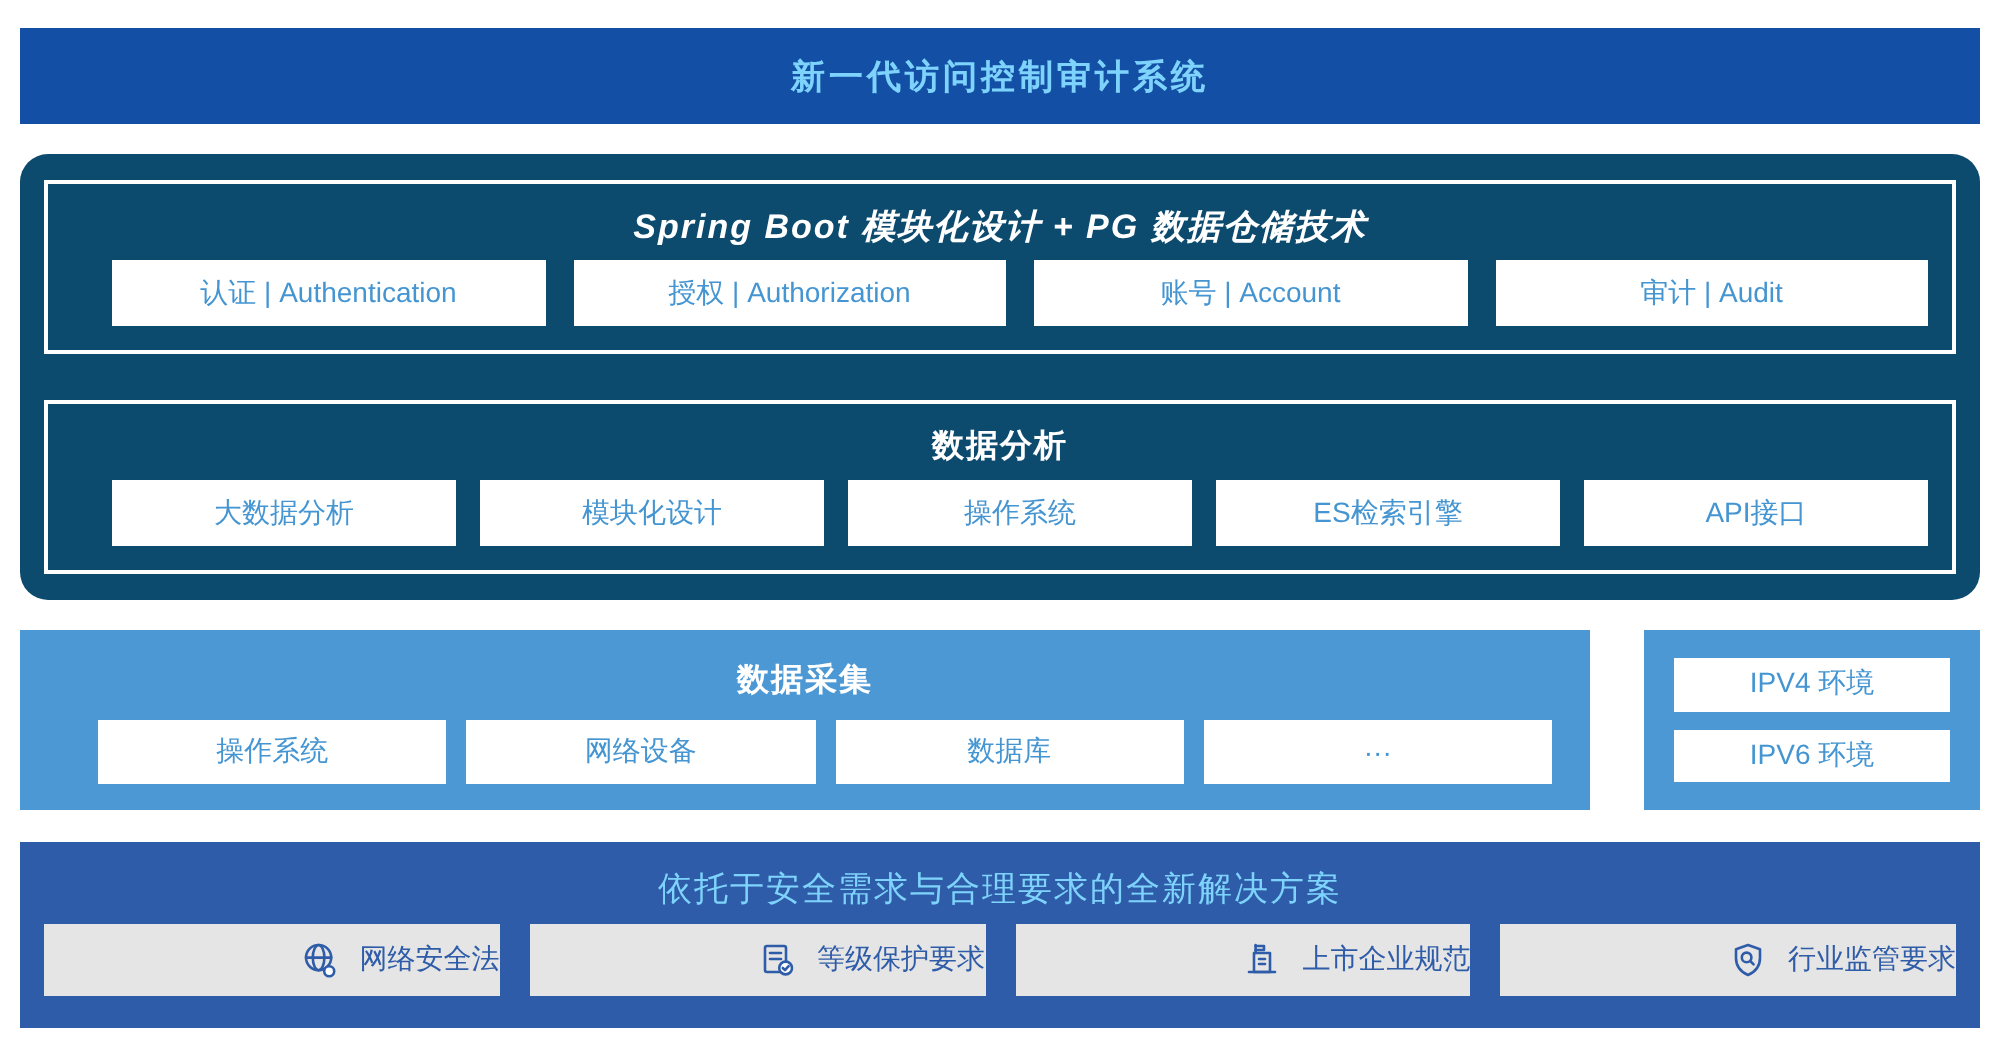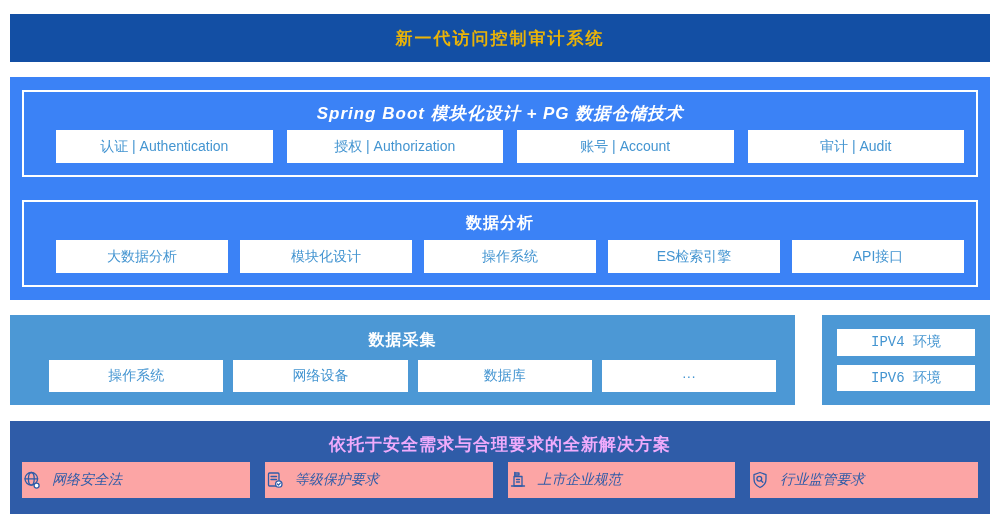--- a/index.html
+++ b/index.html
@@ -9,32 +9,32 @@
     font-family: "Liberation Sans", "DejaVu Sans", sans-serif;
     overflow: hidden;
   }
   .page { width: 1000px; height: 529px; position: relative; }
 
   
   .banner {
     margin: 14px 10px 0;
     height: 48px;
     background: #134FA4;
-    color: #eab308;
+    color: #7dd3fc;
     display: flex; align-items: center; justify-content: center;
     font-size: 17px; font-weight: bold; letter-spacing: 2px;
   }
 
   
   .platform-section {
     margin: 15px 10px 0;
     height: 223px;
-    background: #3b82f6;
+    background: #0c4a6e;
     padding: 13px 12px;
-    display: flex; flex-direction: column; gap: 23px;
+    display: flex; flex-direction: column; gap: 23px; border-radius: 14px;
   }
   .group {
     border: 2px solid #ffffff;
     flex: 1;
     display: flex; flex-direction: column;
     padding: 4px 12px 12px;
   }
   .group-title {
     flex: 1;
     display: flex; align-items: center; justify-content: center;
@@ -66,48 +66,46 @@
     display: flex; flex-direction: column;
     padding: 6px 19px 13px;
   }
   .collect-panel .box-row { gap: 10px; }
   .collect-panel .wbox { height: 32px; }
   .env-panel {
     width: 168px;
     background: #4C98D5;
     display: flex; flex-direction: column; gap: 9px;
     padding: 14px 15px;
-    font-family: Liberation Mono, monospace;
   }
   .env-panel .wbox { flex: 1; height: auto; }
 
   
   .solution-section {
     margin: 16px 10px 15px;
     height: 93px;
     background: #2F5CA8;
     display: flex; flex-direction: column;
     padding: 6px 12px 16px;
   }
   .solution-section .section-title {
     flex: 1;
     display: flex; align-items: center; justify-content: center;
-    color: #f0abfc; font-weight: bold; font-size: 17px;
+    color: #7dd3fc; font-weight: normal; font-size: 17px;
     letter-spacing: 1px;
   }
   .sol-row { display: flex; gap: 15px; }
   .sol-box {
     flex: 1; height: 36px;
-    background: #fca5a5;
+    background: #e5e5e5;
     color: #2F5CA8;
     font-size: 14px;
-    display: flex; align-items: center; justify-content: flex-start;
+    display: flex; align-items: center; justify-content: flex-end;
     gap: 10px;
     white-space: nowrap;
-    font-style: italic;
   }
   .icon { display: inline-flex; width: 20px; height: 20px; }
   .icon svg { width: 20px; height: 20px; stroke: #2F5CA8; fill: none; stroke-width: 1.3; stroke-linecap: round; stroke-linejoin: round; }
 </style>
 </head>
 <body>
 
 <div class="page">
 
   <div class="banner">

